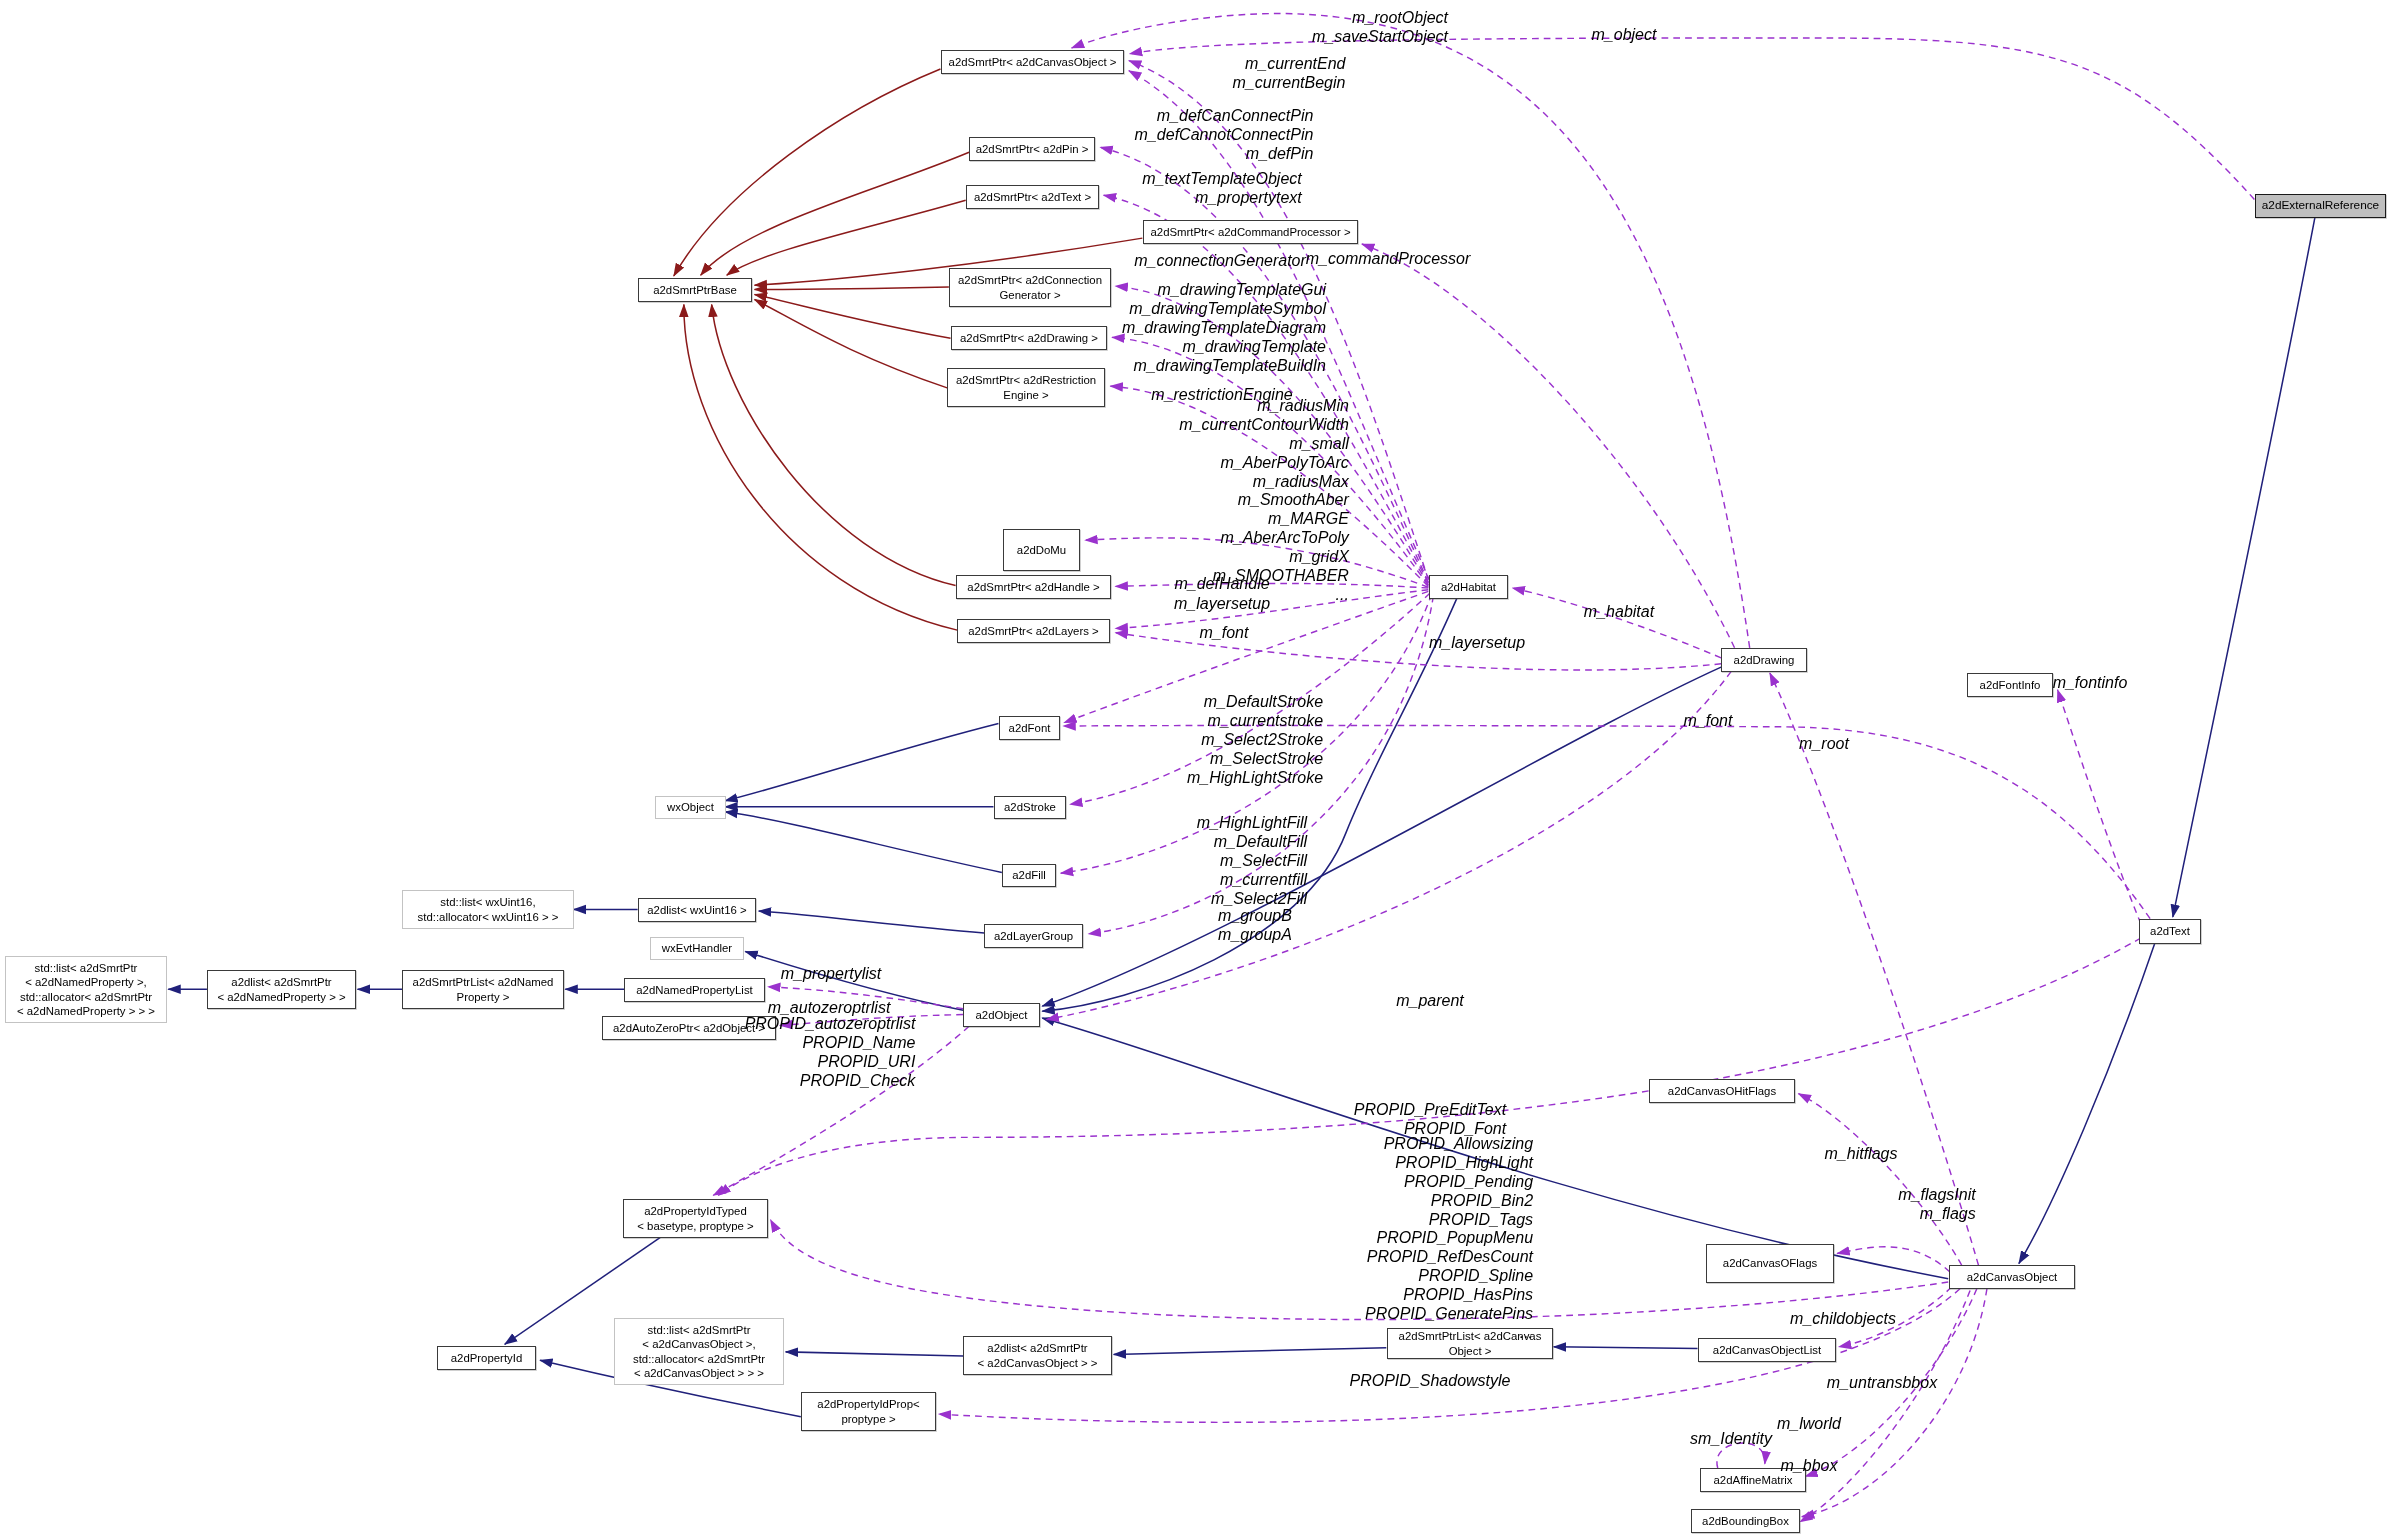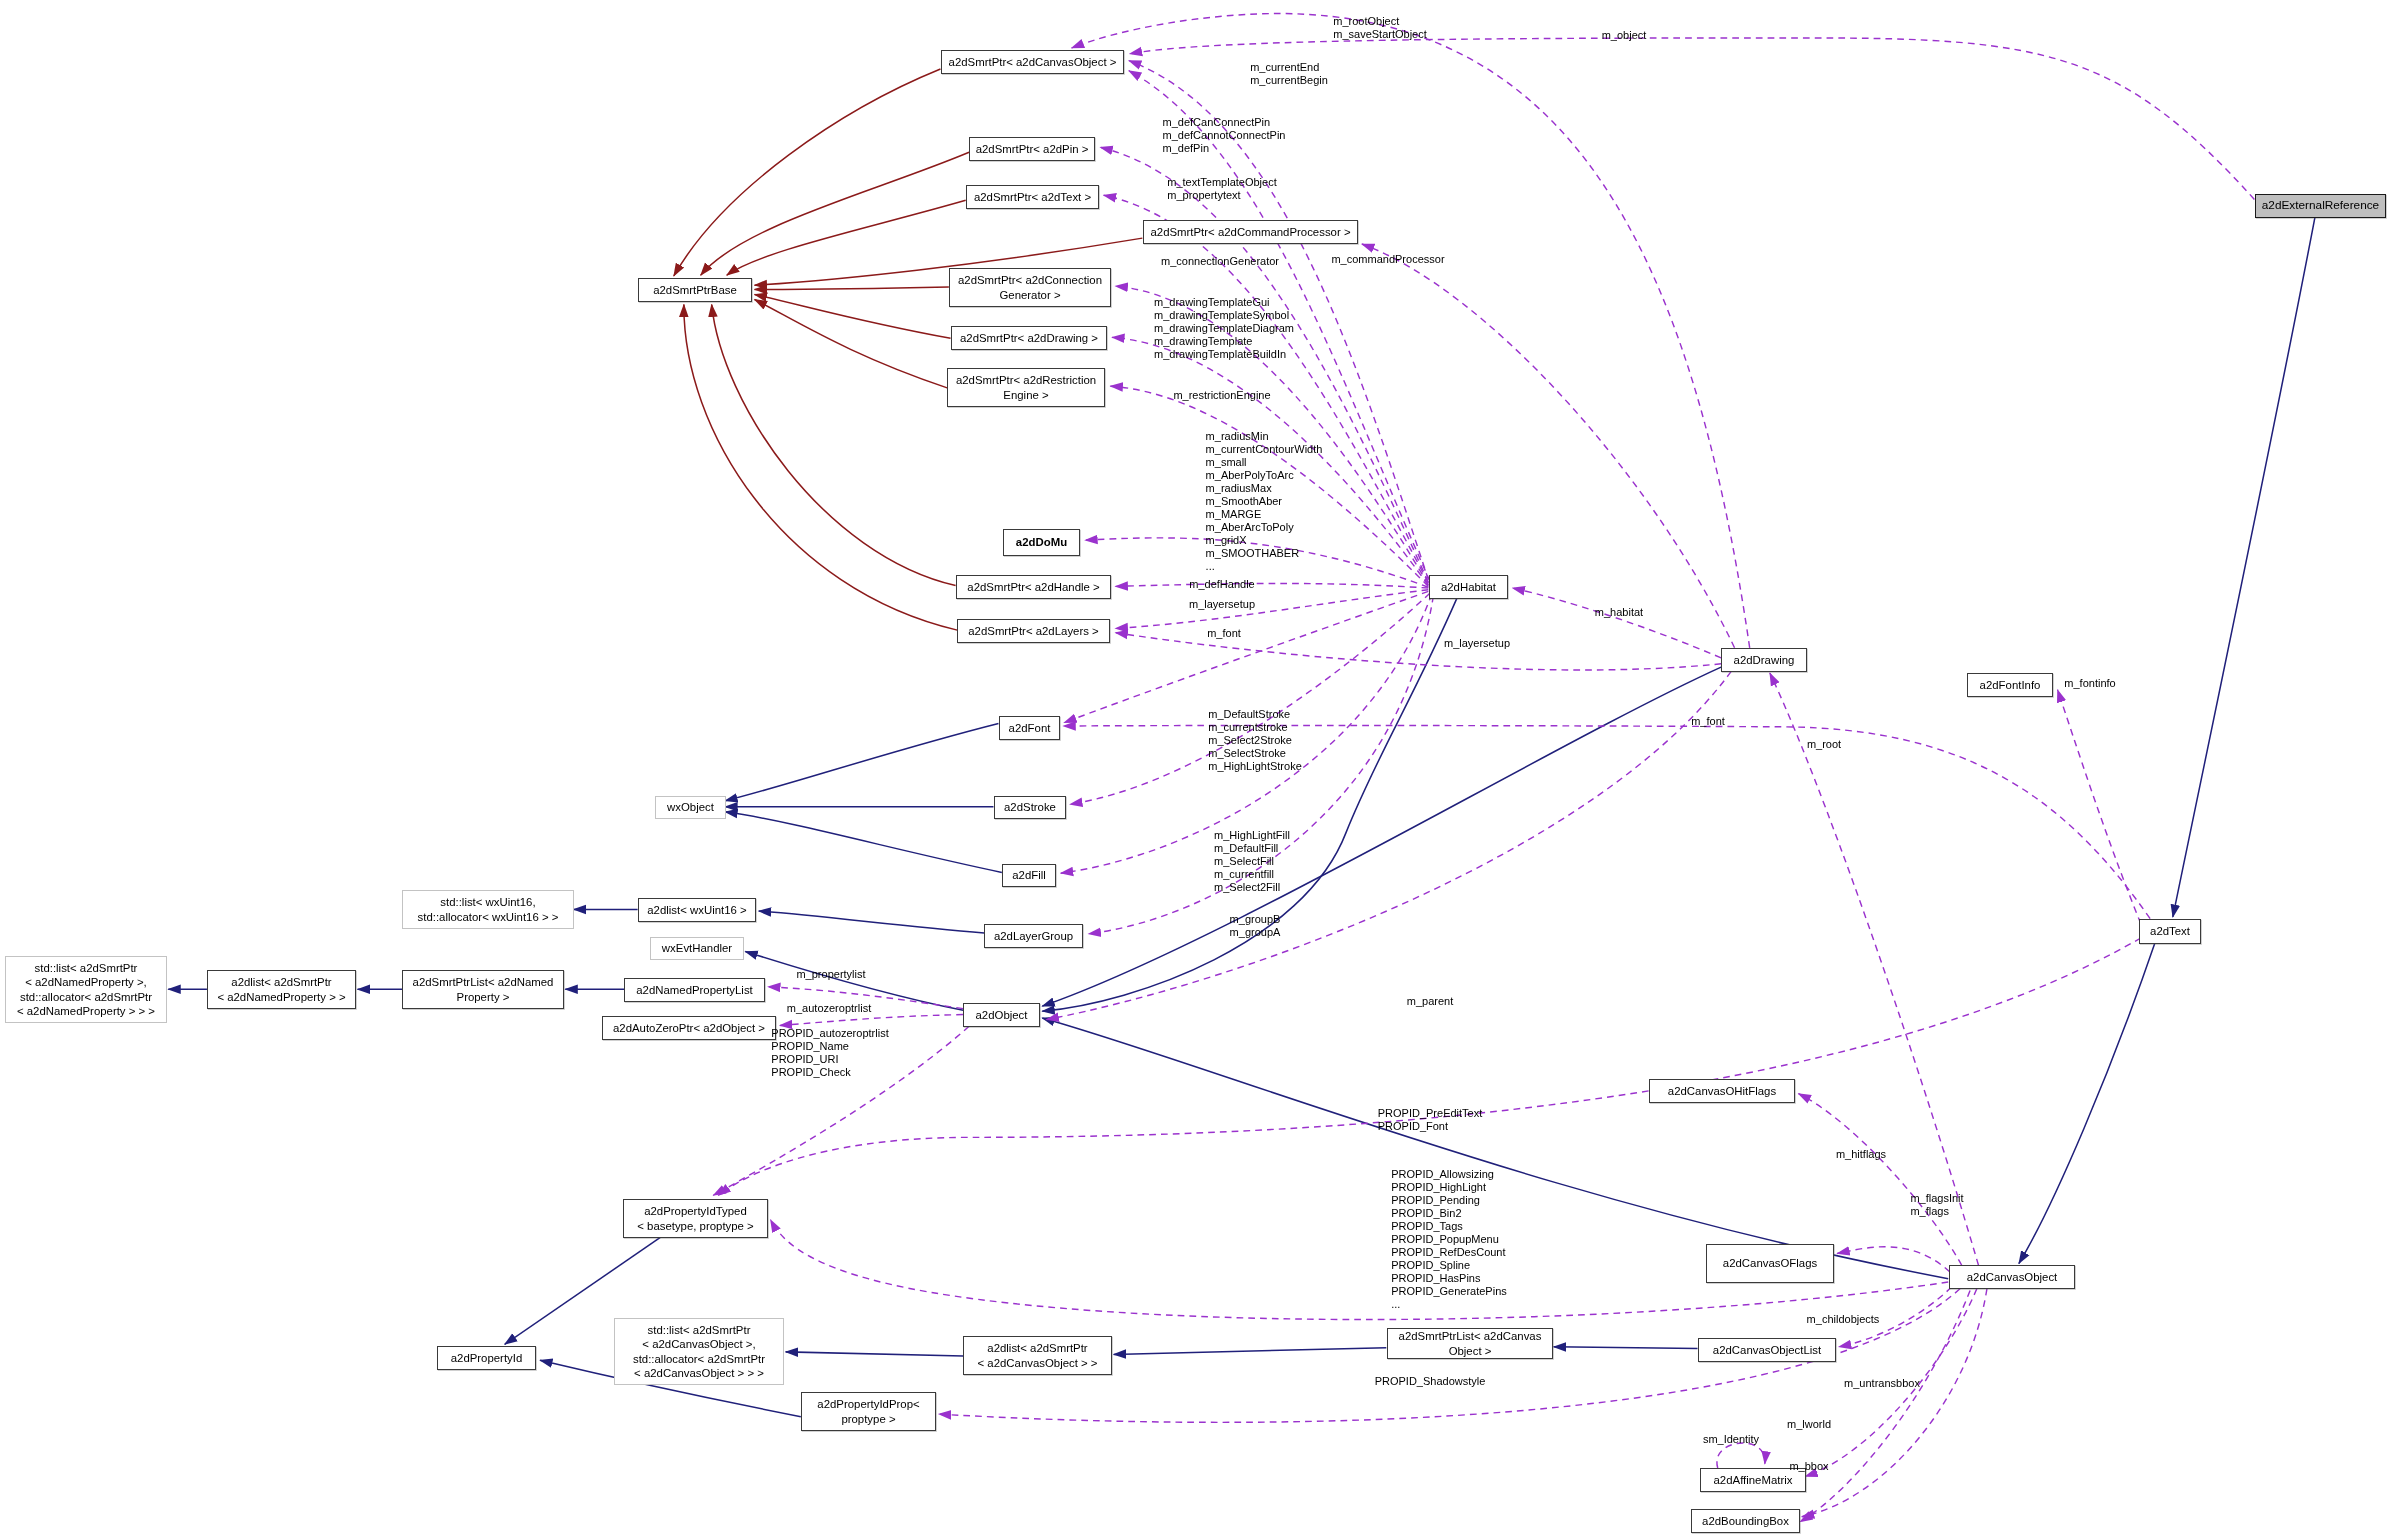--- a/index.html
+++ b/index.html
@@ -5,22 +5,22 @@
   html,body{margin:0;padding:0;background:#ffffff;}
   #canvas{position:relative;width:2389px;height:1537px;background:#ffffff;overflow:hidden;
           font-family:"Liberation Sans","DejaVu Sans",sans-serif;}
   #edges{position:absolute;left:0;top:0;width:2389px;height:1537px;}
   .node{position:absolute;background:#ffffff;border:1.7px solid #3a3a3a;color:#000;
         display:flex;align-items:center;justify-content:center;text-align:center;
         font-size:11.4px;line-height:1.25;white-space:pre-line;padding:0.8px 3.4px;box-sizing:border-box;
         box-shadow:0.8px 0.8px 0 rgba(90,90,90,.35);}
   .node.ext{border:1.7px solid #c3c3c3;box-shadow:none;}
   .node.main{background:#bfbfbf;border:1.7px solid #1a1a1a;font-size:11.8px;}
-  .elabel{position:absolute;transform:translate(-50%,-50%);color:#000;font-size:11px;
-          line-height:1.18;text-align:left;white-space:pre-line;pointer-events:none;}
+  .elabel{position:absolute;transform:translate(-50%,-50%);color:#000;font-size:16px;
+          line-height:1.18;text-align:right;white-space:pre-line;pointer-events:none;font-style:italic;}
   .e-purple{stroke:#9a32cd;fill:none;stroke-width:1.7;stroke-dasharray:8 6;}
   .e-blue{stroke:#20207a;fill:none;stroke-width:1.8;}
   .e-maroon{stroke:#8b1a1a;fill:none;stroke-width:1.8;}
 </style>
 </head>
 <body>
 
 <div id="canvas">
 
 <svg id="edges" width="2389" height="1537" viewBox="0 0 2840 1827" xmlns="http://www.w3.org/2000/svg">
@@ -107,21 +107,21 @@
 <div class="node" style="left:941px;top:50px;width:183px;height:23.6px;">a2dSmrtPtr&lt; a2dCanvasObject &gt;</div>
 <div class="node" style="left:969px;top:137px;width:126px;height:23.6px;">a2dSmrtPtr&lt; a2dPin &gt;</div>
 <div class="node" style="left:966px;top:185px;width:133px;height:23.6px;">a2dSmrtPtr&lt; a2dText &gt;</div>
 <div class="node" style="left:1143px;top:220px;width:215px;height:23.6px;">a2dSmrtPtr&lt; a2dCommandProcessor &gt;</div>
 <div class="node" style="left:638px;top:278px;width:114px;height:23.6px;">a2dSmrtPtrBase</div>
 <div class="node" style="left:949px;top:268px;width:162px;height:39px;">a2dSmrtPtr&lt; a2dConnection
 Generator &gt;</div>
 <div class="node" style="left:951px;top:326px;width:156px;height:23.6px;">a2dSmrtPtr&lt; a2dDrawing &gt;</div>
 <div class="node" style="left:947px;top:368px;width:158px;height:39px;">a2dSmrtPtr&lt; a2dRestriction
 Engine &gt;</div>
-<div class="node" style="left:1003px;top:529px;width:77px;height:27px;font-weight:bold;">a2dDoMu</div>
+<div class="node" style="left:1003px;top:529px;width:77px;height:42px;">a2dDoMu</div>
 <div class="node" style="left:956px;top:575px;width:155px;height:23.6px;">a2dSmrtPtr&lt; a2dHandle &gt;</div>
 <div class="node" style="left:957px;top:619px;width:153px;height:23.6px;">a2dSmrtPtr&lt; a2dLayers &gt;</div>
 <div class="node" style="left:1429px;top:575px;width:79px;height:23.6px;">a2dHabitat</div>
 <div class="node" style="left:1721px;top:648px;width:86px;height:23.6px;">a2dDrawing</div>
 <div class="node" style="left:1967px;top:673px;width:86px;height:23.6px;">a2dFontInfo</div>
 <div class="node" style="left:999px;top:716px;width:61px;height:23.6px;">a2dFont</div>
 <div class="node ext" style="left:655px;top:796px;width:71px;height:23px;">wxObject</div>
 <div class="node" style="left:994px;top:796px;width:72px;height:23px;">a2dStroke</div>
 <div class="node" style="left:1002px;top:864px;width:54px;height:23px;">a2dFill</div>
 <div class="node ext" style="left:402px;top:890px;width:172px;height:39px;">std::list&lt; wxUint16,

